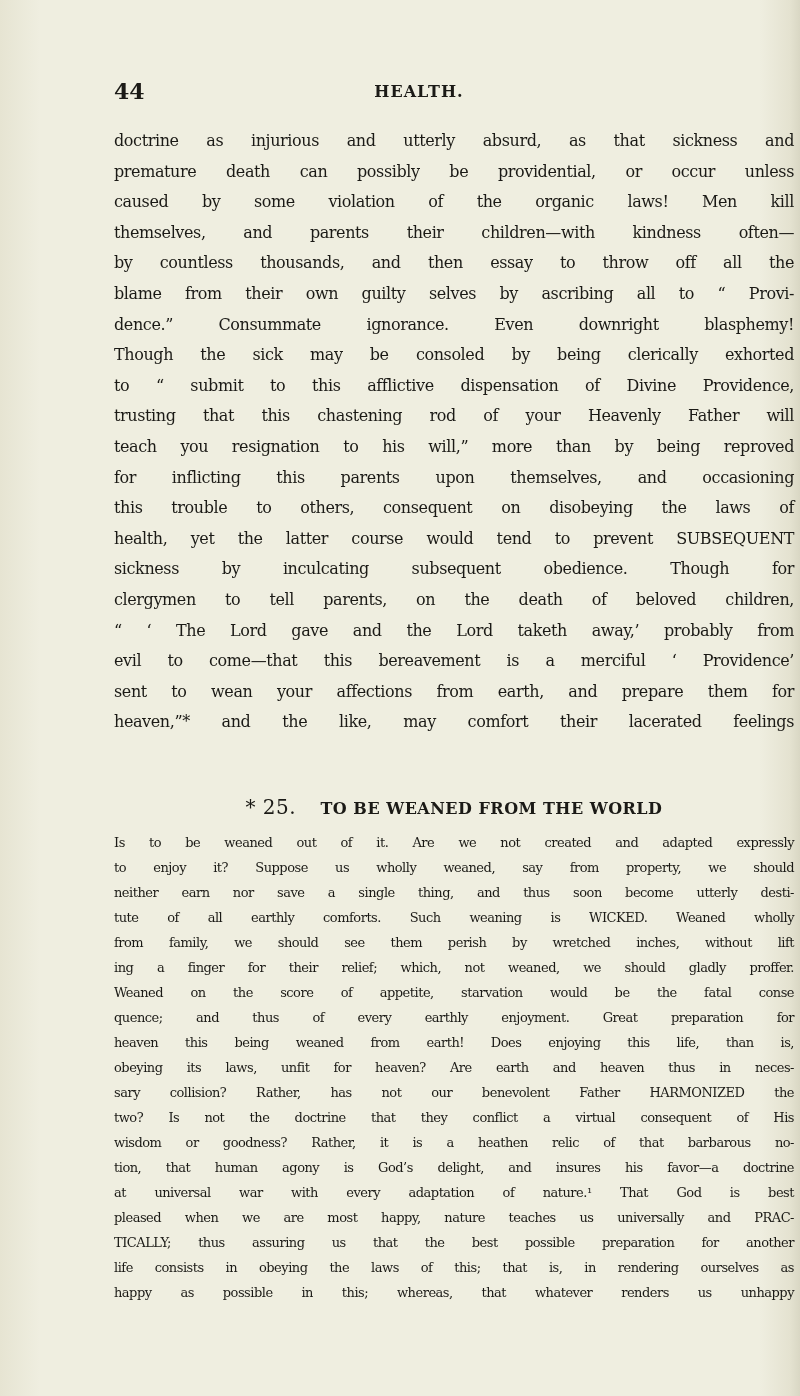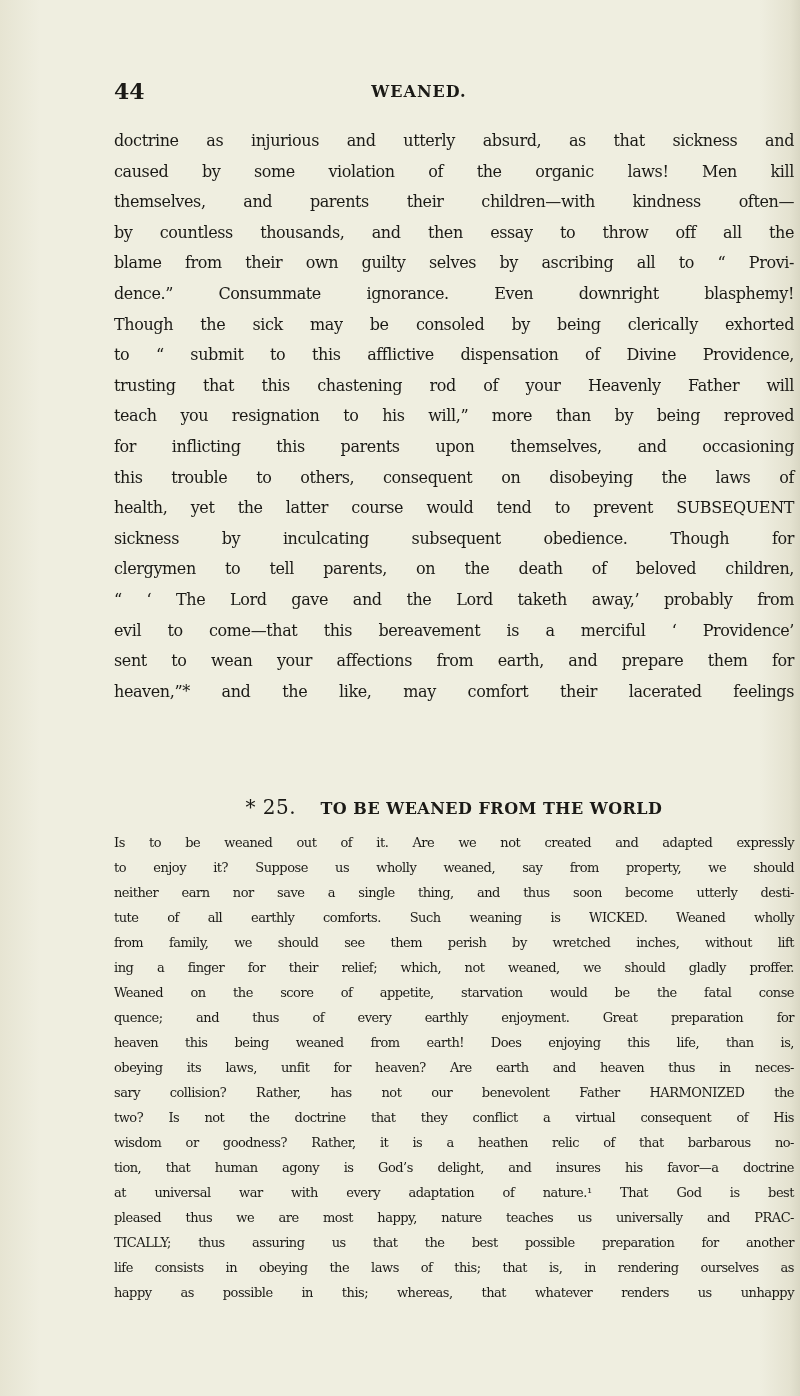--- a/index.html
+++ b/index.html
@@ -21,25 +21,26 @@
   .fn-num { font-size: 20px; font-weight: normal; }
   .fn-text { position: absolute; top: 830px; left: 70px; width: 680px; }
   .fn-line { font-size: 13px; line-height: 25px; height: 25px; white-space: nowrap; text-align: justify; text-align-last: justify; letter-spacing: -0.5px; word-spacing: -1.5px; }
 </style>
 </head>
 <body>
 
 <div class="page">
   <div class="running-head">
     <span class="page-number">44</span>
-    <div class="running-title">WEANED.</div>
+    <div class="running-title">HEALTH.</div>
   </div>
 
   <div class="main-text">
     <div class="main-line">doctrine as injurious and utterly absurd, as that sickness and</div>
+    <div class="main-line">premature death can possibly be providential, or occur unless</div>
     <div class="main-line">caused by some violation of the organic laws! Men kill</div>
     <div class="main-line">themselves, and parents their children—with kindness often—</div>
     <div class="main-line">by countless thousands, and then essay to throw off all the</div>
     <div class="main-line">blame from their own guilty selves by ascribing all to “ Provi-</div>
     <div class="main-line">dence.” Consummate ignorance. Even downright blasphemy!</div>
     <div class="main-line">Though the sick may be consoled by being clerically exhorted</div>
     <div class="main-line">to “ submit to this afflictive dispensation of Divine Providence,</div>
     <div class="main-line">trusting that this chastening rod of your Heavenly Father will</div>
     <div class="main-line">teach you resignation to his will,” more than by being reproved</div>
     <div class="main-line">for inflicting this parents upon themselves, and occasioning</div>
@@ -68,18 +69,18 @@
     <div class="fn-line">ing a finger for their relief; which, not weaned, we should gladly proffer.</div>
     <div class="fn-line">Weaned on the score of appetite, starvation would be the fatal conse</div>
     <div class="fn-line">quence; and thus of every earthly enjoyment. Great preparation for</div>
     <div class="fn-line">heaven this being weaned from earth! Does enjoying this life, than is,</div>
     <div class="fn-line">obeying its laws, unfit for heaven? Are earth and heaven thus in neces-</div>
     <div class="fn-line">sary collision? Rather, has not our benevolent Father HARMONIZED the</div>
     <div class="fn-line">two? Is not the doctrine that they conflict a virtual consequent of His</div>
     <div class="fn-line">wisdom or goodness? Rather, it is a heathen relic of that barbarous no-</div>
     <div class="fn-line">tion, that human agony is God’s delight, and insures his favor—a doctrine</div>
     <div class="fn-line">at universal war with every adaptation of nature.¹ That God is best</div>
-    <div class="fn-line">pleased thus we are most happy, nature teaches us universally and PRAC-</div>
+    <div class="fn-line">pleased when we are most happy, nature teaches us universally and PRAC-</div>
     <div class="fn-line">TICALLY; thus assuring us that the best possible preparation for another</div>
     <div class="fn-line">life consists in obeying the laws of this; that is, in rendering ourselves as</div>
     <div class="fn-line">happy as possible in this; whereas, that whatever renders us unhappy</div>
   </div>
 </div>
 
 </body></html>

